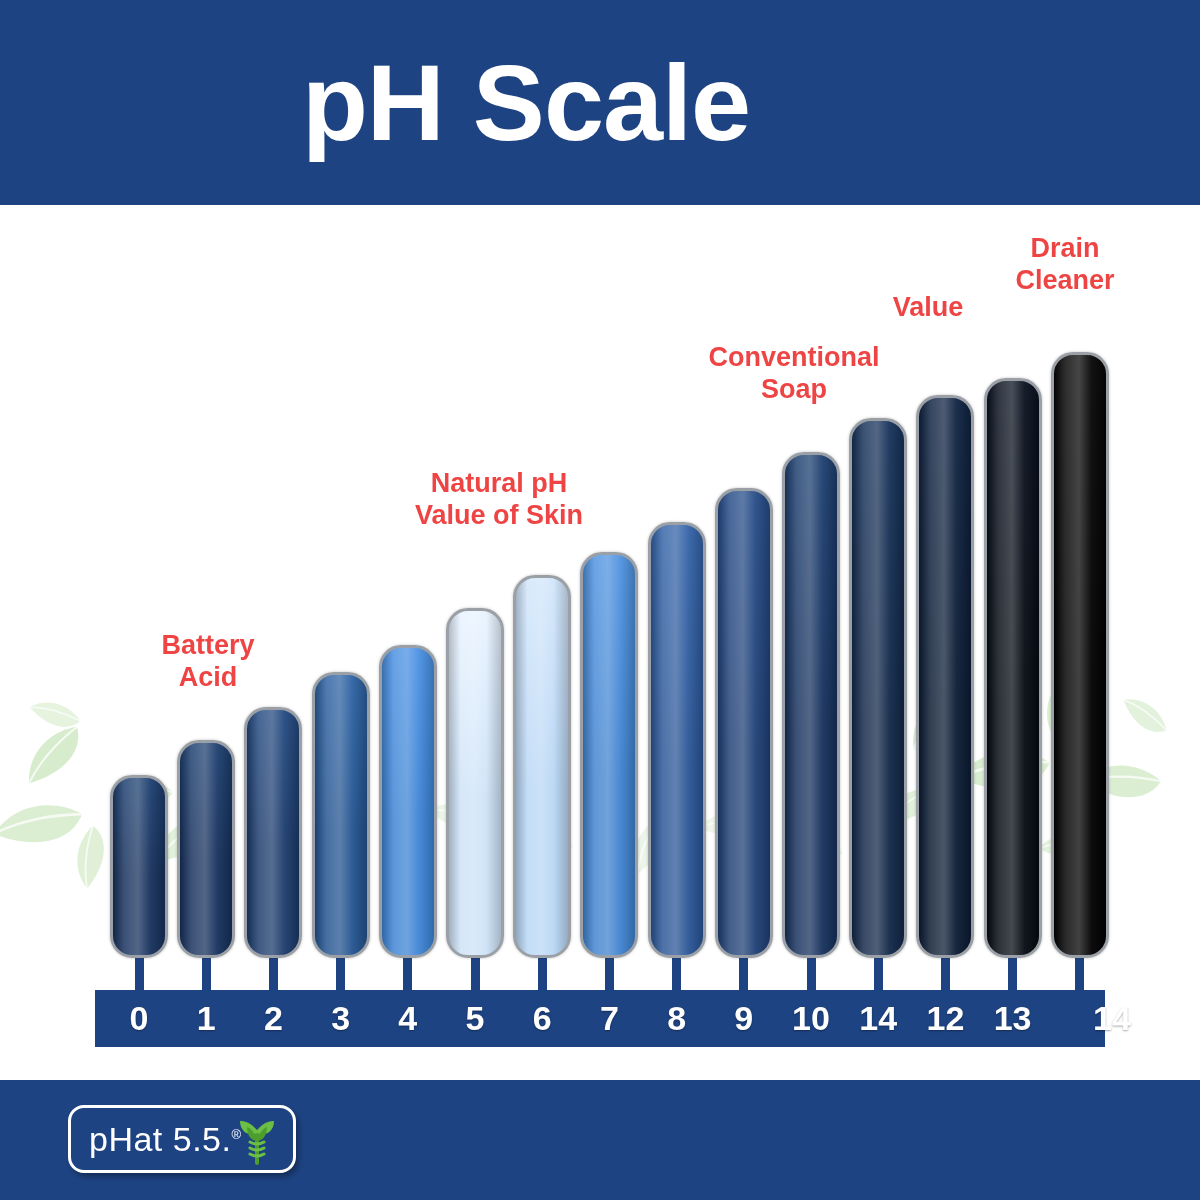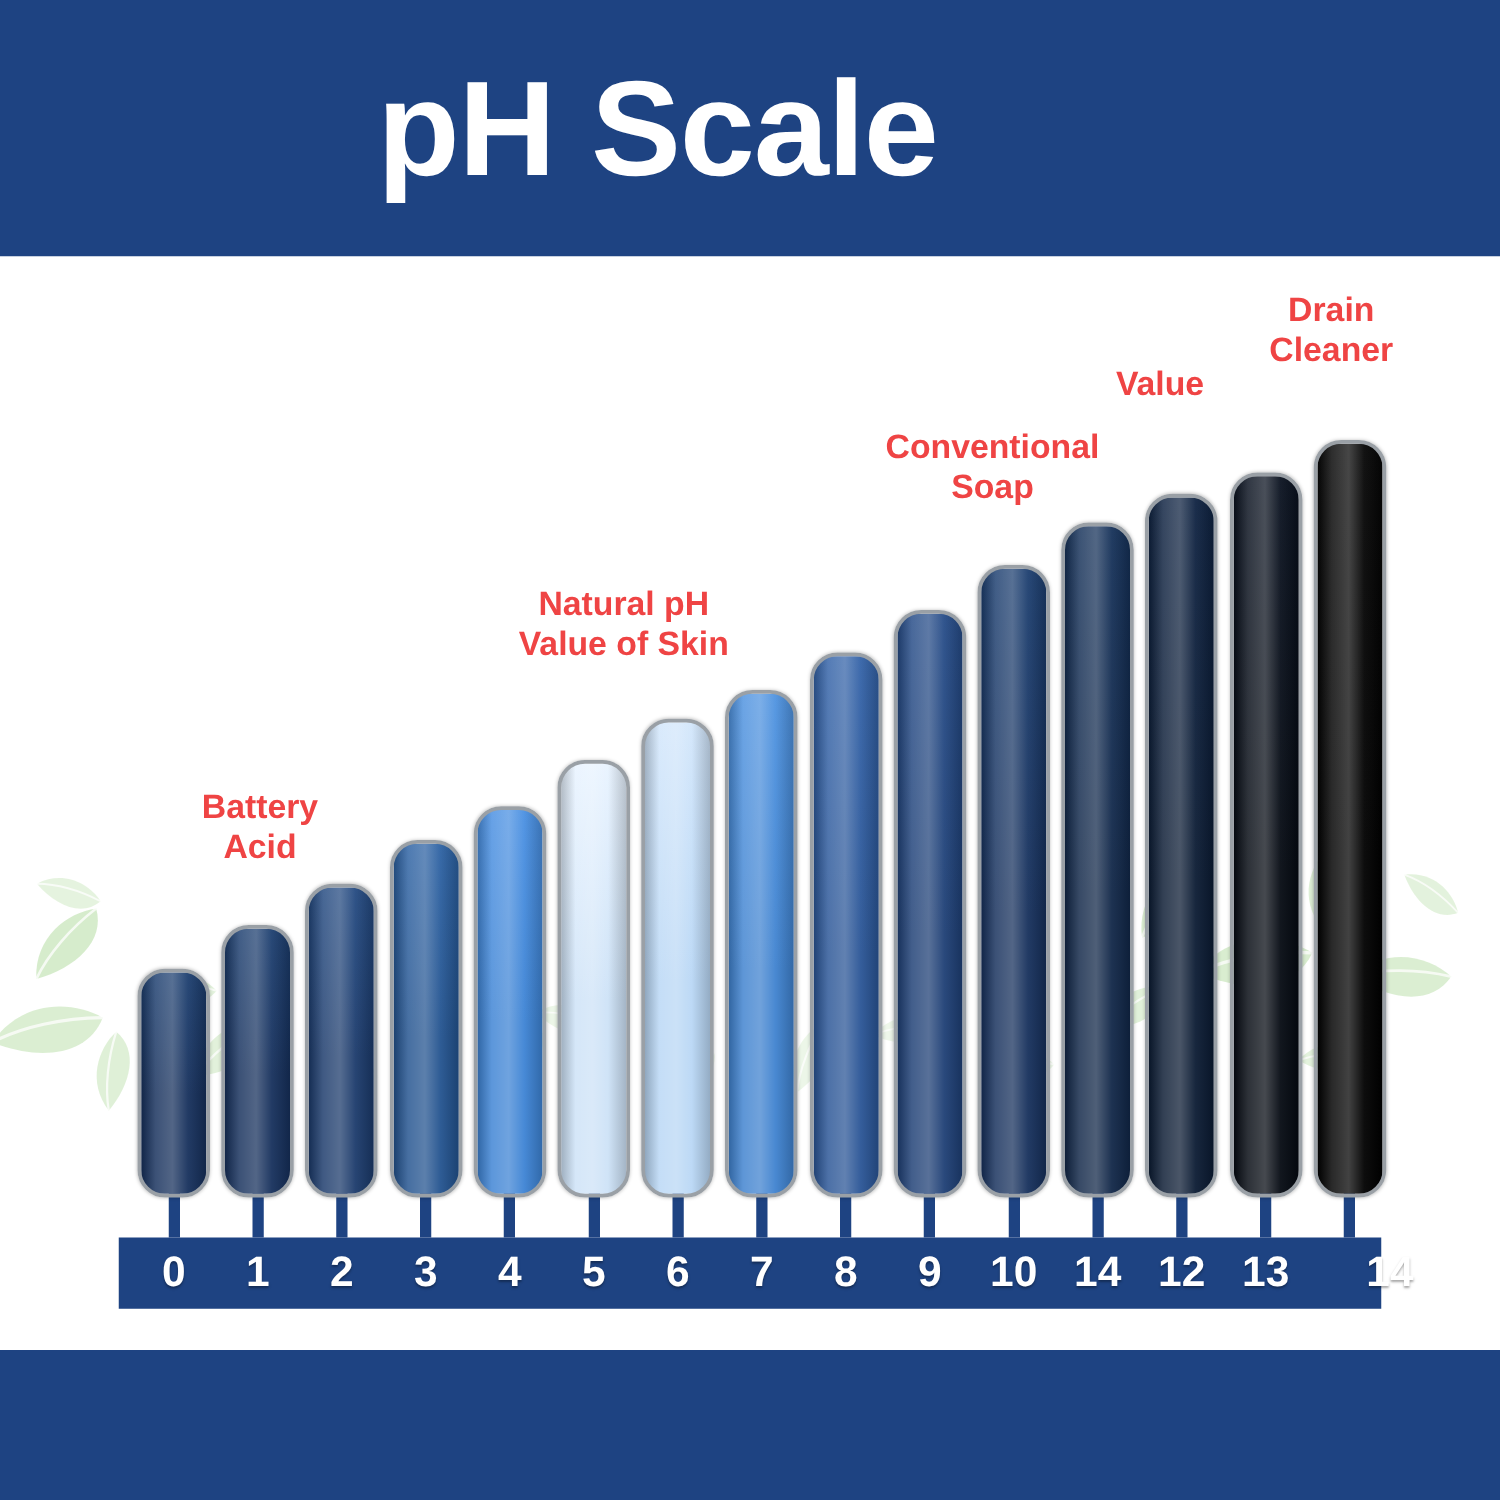--- a/index.html
+++ b/index.html
@@ -247,14 +247,25 @@
       <div class="callout" style="left: 374px; top: 468px; width: 250px;">Natural pH
 Value of Skin</div>
       <div class="callout" style="left: 676px; top: 330px; width: 236px; margin-top: 12px;">Conventional
 Soap</div>
       <div class="callout" style="left: 848px; top: 292px; width: 160px;">Value</div>
       <div class="callout" style="left: 985px; top: 233px; width: 160px;">Drain
 Cleaner</div>
     </div>
 
   <div class="footer"></div>
+  <div class="logo-pill">
+    <span class="logo-text"><span>pHat 5.5.</span><span class="logo-reg">®</span></span>
+    <svg class="logo-mark" viewBox="0 0 44 52">
+      <path d="M22 14 C22 14 14 4 5 5 C5 16 14 20 22 18 Z" fill="#6cbf45"></path>
+      <path d="M22 14 C22 14 30 4 39 5 C39 16 30 20 22 18 Z" fill="#6cbf45"></path>
+      <path d="M22 22 C22 22 17 12 12 11 C12 20 17 25 22 25 Z" fill="#4e9e2e"></path>
+      <path d="M22 22 C22 22 27 12 32 11 C32 20 27 25 22 25 Z" fill="#4e9e2e"></path>
+      <rect x="20" y="17" width="4" height="32" rx="2" fill="#4e9e2e"></rect>
+      <path d="M15 26 q7 4 14 0 M15 32 q7 4 14 0 M15 38 q7 4 14 0" stroke="#6cbf45" stroke-width="3" fill="none" stroke-linecap="round"></path>
+    </svg>
+  </div>
 
 </div>
 
 </body></html>

